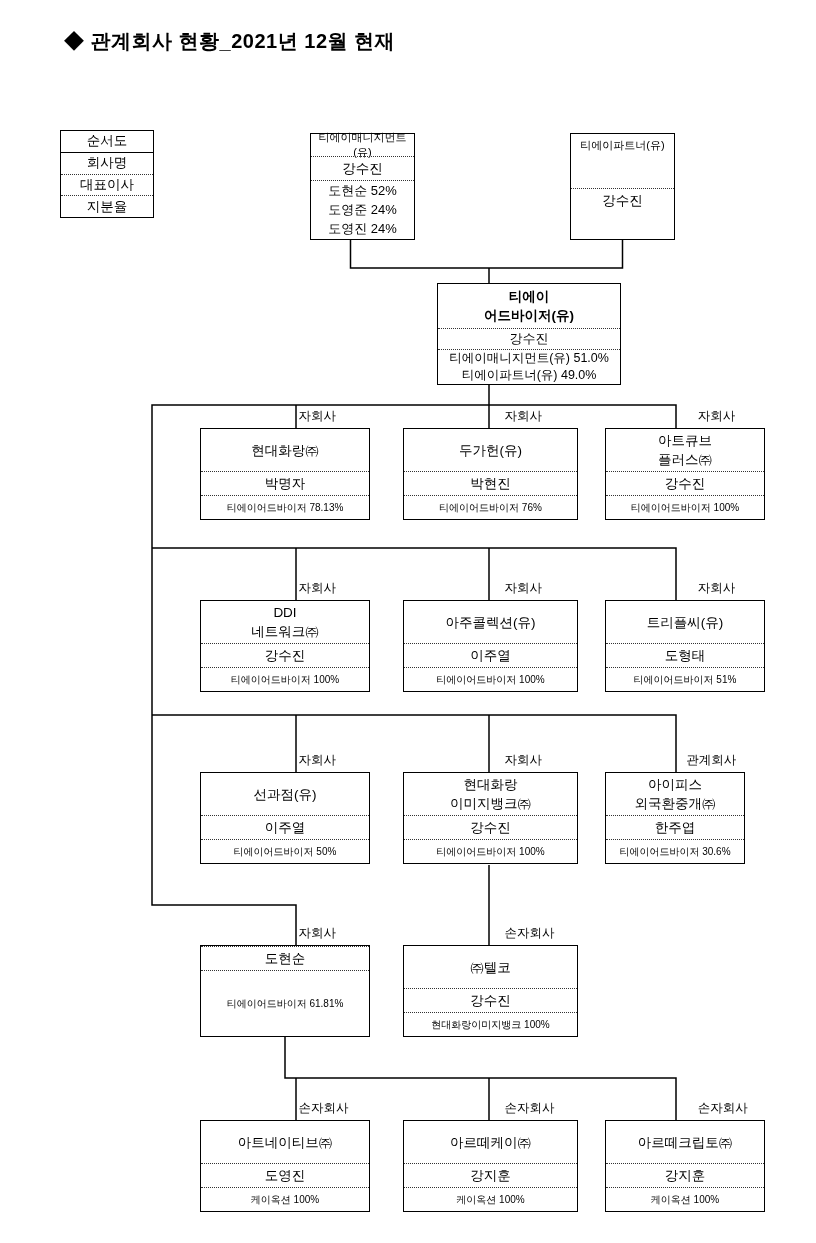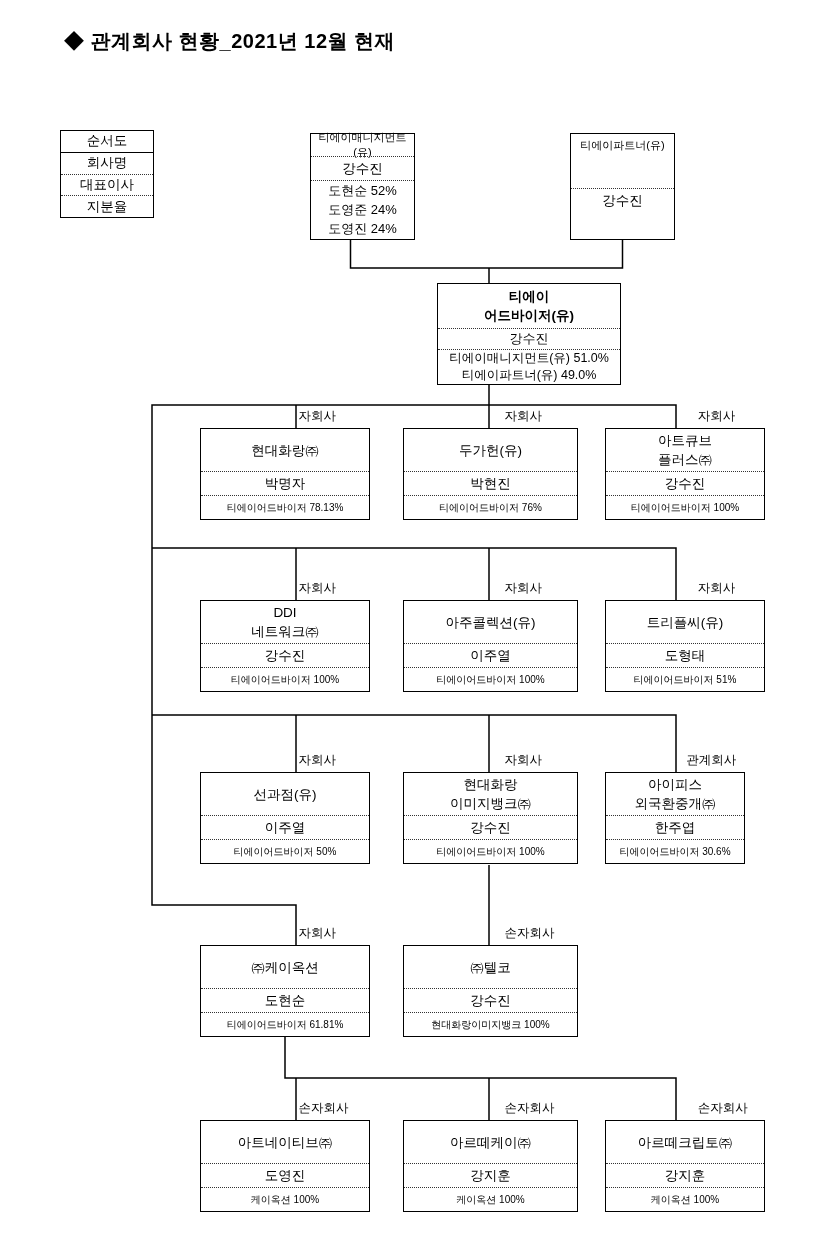--- a/index.html
+++ b/index.html
@@ -170,21 +170,20 @@
     <div class="row cname">아이피스
 외국환중개㈜</div>
     <div class="row cceo dot">한주엽</div>
     <div class="row cown dot">티에이어드바이저 30.6%</div>
   </div>
 </div>
 
 <div class="cell" style="left:200px;top:923px;width:170px;">
   <div class="tag">자회사</div>
   <div class="cbox">
-    <div class="row cname">㈜케이옥션</div>
     <div class="row cceo dot">도현순</div>
     <div class="row cown dot">티에이어드바이저 61.81%</div>
   </div>
 </div>
 <div class="cell" style="left:403px;top:923px;width:175px;">
   <div class="tag">손자회사</div>
   <div class="cbox">
     <div class="row cname">㈜텔코</div>
     <div class="row cceo dot">강수진</div>
     <div class="row cown dot">현대화랑이미지뱅크 100%</div>

